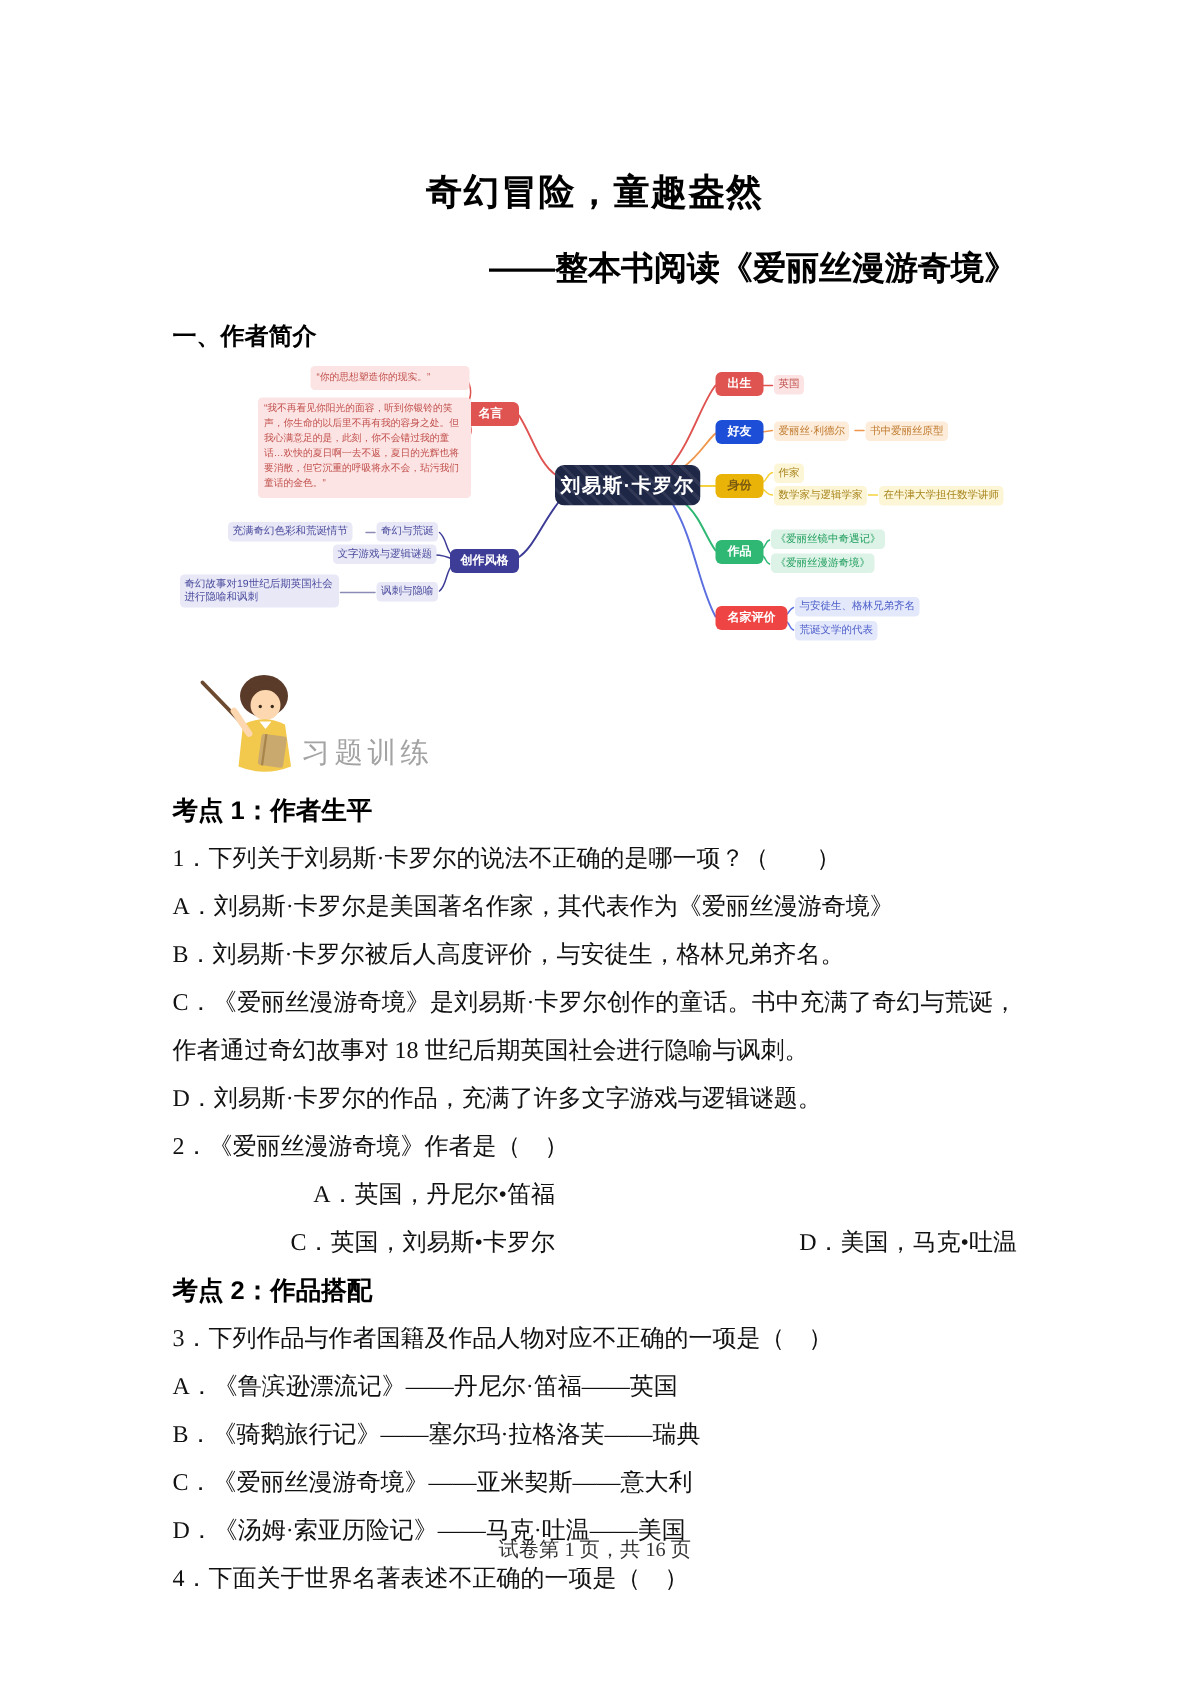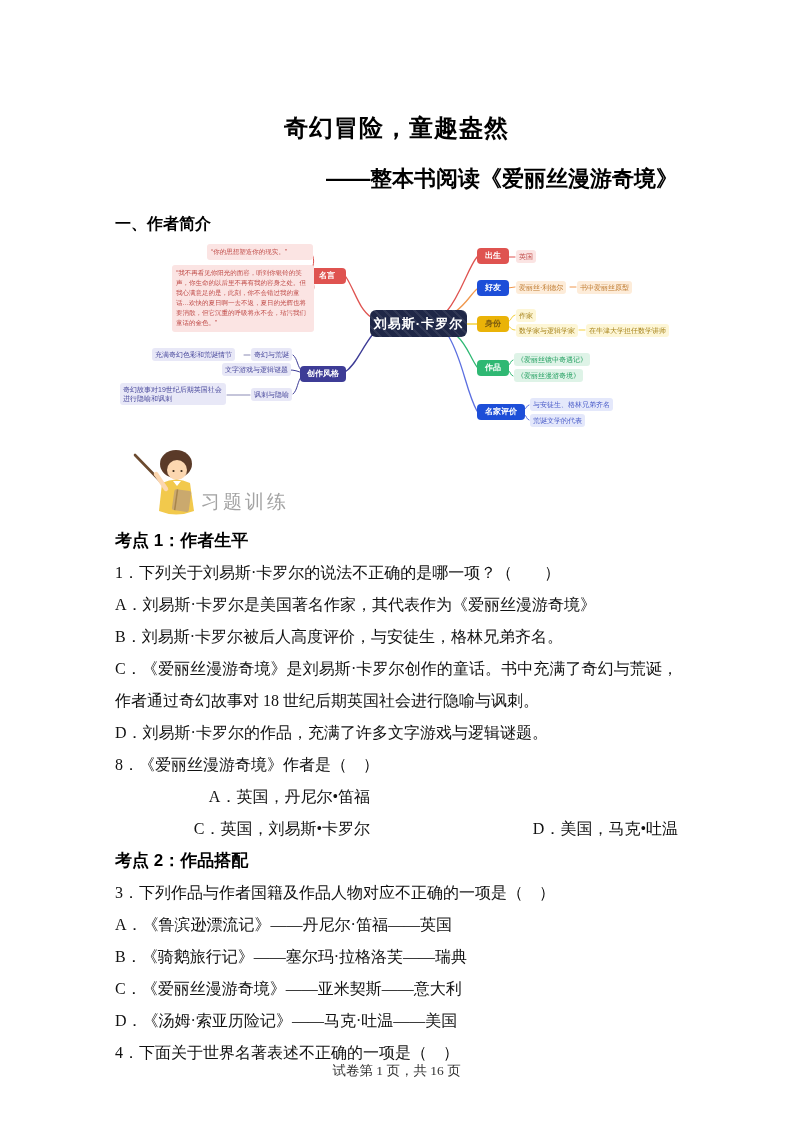--- a/index.html
+++ b/index.html
@@ -43,21 +43,21 @@
     color:#fff; border-radius:6px;
     font-family:"Liberation Sans","DejaVu Sans",sans-serif;
     font-size:13px; font-weight:bold; letter-spacing:1px;
     display:flex; align-items:center; justify-content:center; white-space:nowrap;
   }
   .mm-chip { color:#fff; font-weight:bold; }
   .chip-red    { background:#df5350; }
   .chip-orange { background:#1d4ed8; }
   .chip-yellow { background:#eab308; color:#7a5a10; }
   .chip-green  { background:#2fb873; }
-  .chip-blue   { background:#1d4ed8; }
+  .chip-blue   { background:#ef4444; }
   .chip-indigo { background:#3d3c96; }
   .mm-leaf {
     position:absolute; box-sizing:border-box; border-radius:3px;
     font-family:"Liberation Sans","DejaVu Sans",sans-serif;
     font-size:7px; line-height:1.3; padding:2px 3px; white-space:nowrap;
   }
   .leaf-pink    { background:#fbe4e3; color:#c14f4c; }
   .leaf-orange  { background:#fdecd9; color:#bf7a2e; }
   .leaf-yellow  { background:#fdf6d6; color:#a8841c; }
   .leaf-green   { background:#def3e7; color:#1f9e5e; }
@@ -83,21 +83,21 @@
   .kaodian {
     font-family:"Liberation Sans","DejaVu Sans",sans-serif;
     font-weight:bold; font-size:17px; line-height:32px; color:#000;
   }
   .exam-line { font-size:16px; line-height:32px; text-align:justify; }
   .optrow { display:flex; font-size:16px; line-height:32px;text-align:right; }
   .optrow .opt-left  { width:255px; }
   .optrow .opt-right { flex:1; }
 
   .footer {
-    position:absolute; left:0; right:0; top:1062px; text-align:center;
+    position:absolute; left:0; right:0; top:1024px; text-align:center;
     font-size:13.5px; color:#333;
   }
 </style>
 </head>
 <body>
 
 <div class="page">
   <div class="content">
 
     <div class="title">奇幻冒险，童趣盎然</div>
@@ -193,21 +193,21 @@
     </div>
 
     <div class="kaodian">考点 1：作者生平</div>
 
     <div class="exam-line">1．下列关于刘易斯·卡罗尔的说法不正确的是哪一项？（　　）</div>
     <div class="exam-line">A．刘易斯·卡罗尔是美国著名作家，其代表作为《爱丽丝漫游奇境》</div>
     <div class="exam-line">B．刘易斯·卡罗尔被后人高度评价，与安徒生，格林兄弟齐名。</div>
     <div class="exam-line">C．《爱丽丝漫游奇境》是刘易斯·卡罗尔创作的童话。书中充满了奇幻与荒诞，作者通过奇幻故事对 18 世纪后期英国社会进行隐喻与讽刺。</div>
     <div class="exam-line">D．刘易斯·卡罗尔的作品，充满了许多文字游戏与逻辑谜题。</div>
 
-    <div class="exam-line">8．《爱丽丝漫游奇境》作者是（　）</div>
+    <div class="exam-line">2．《爱丽丝漫游奇境》作者是（　）</div>
     <div class="optrow">
       <div class="opt-left">A．英国，丹尼尔•笛福</div>
     </div>
     <div class="optrow">
       <div class="opt-left">C．英国，刘易斯•卡罗尔</div>
       <div class="opt-right">D．美国，马克•吐温</div>
     </div>
 
     <div class="kaodian">考点 2：作品搭配</div>
 

